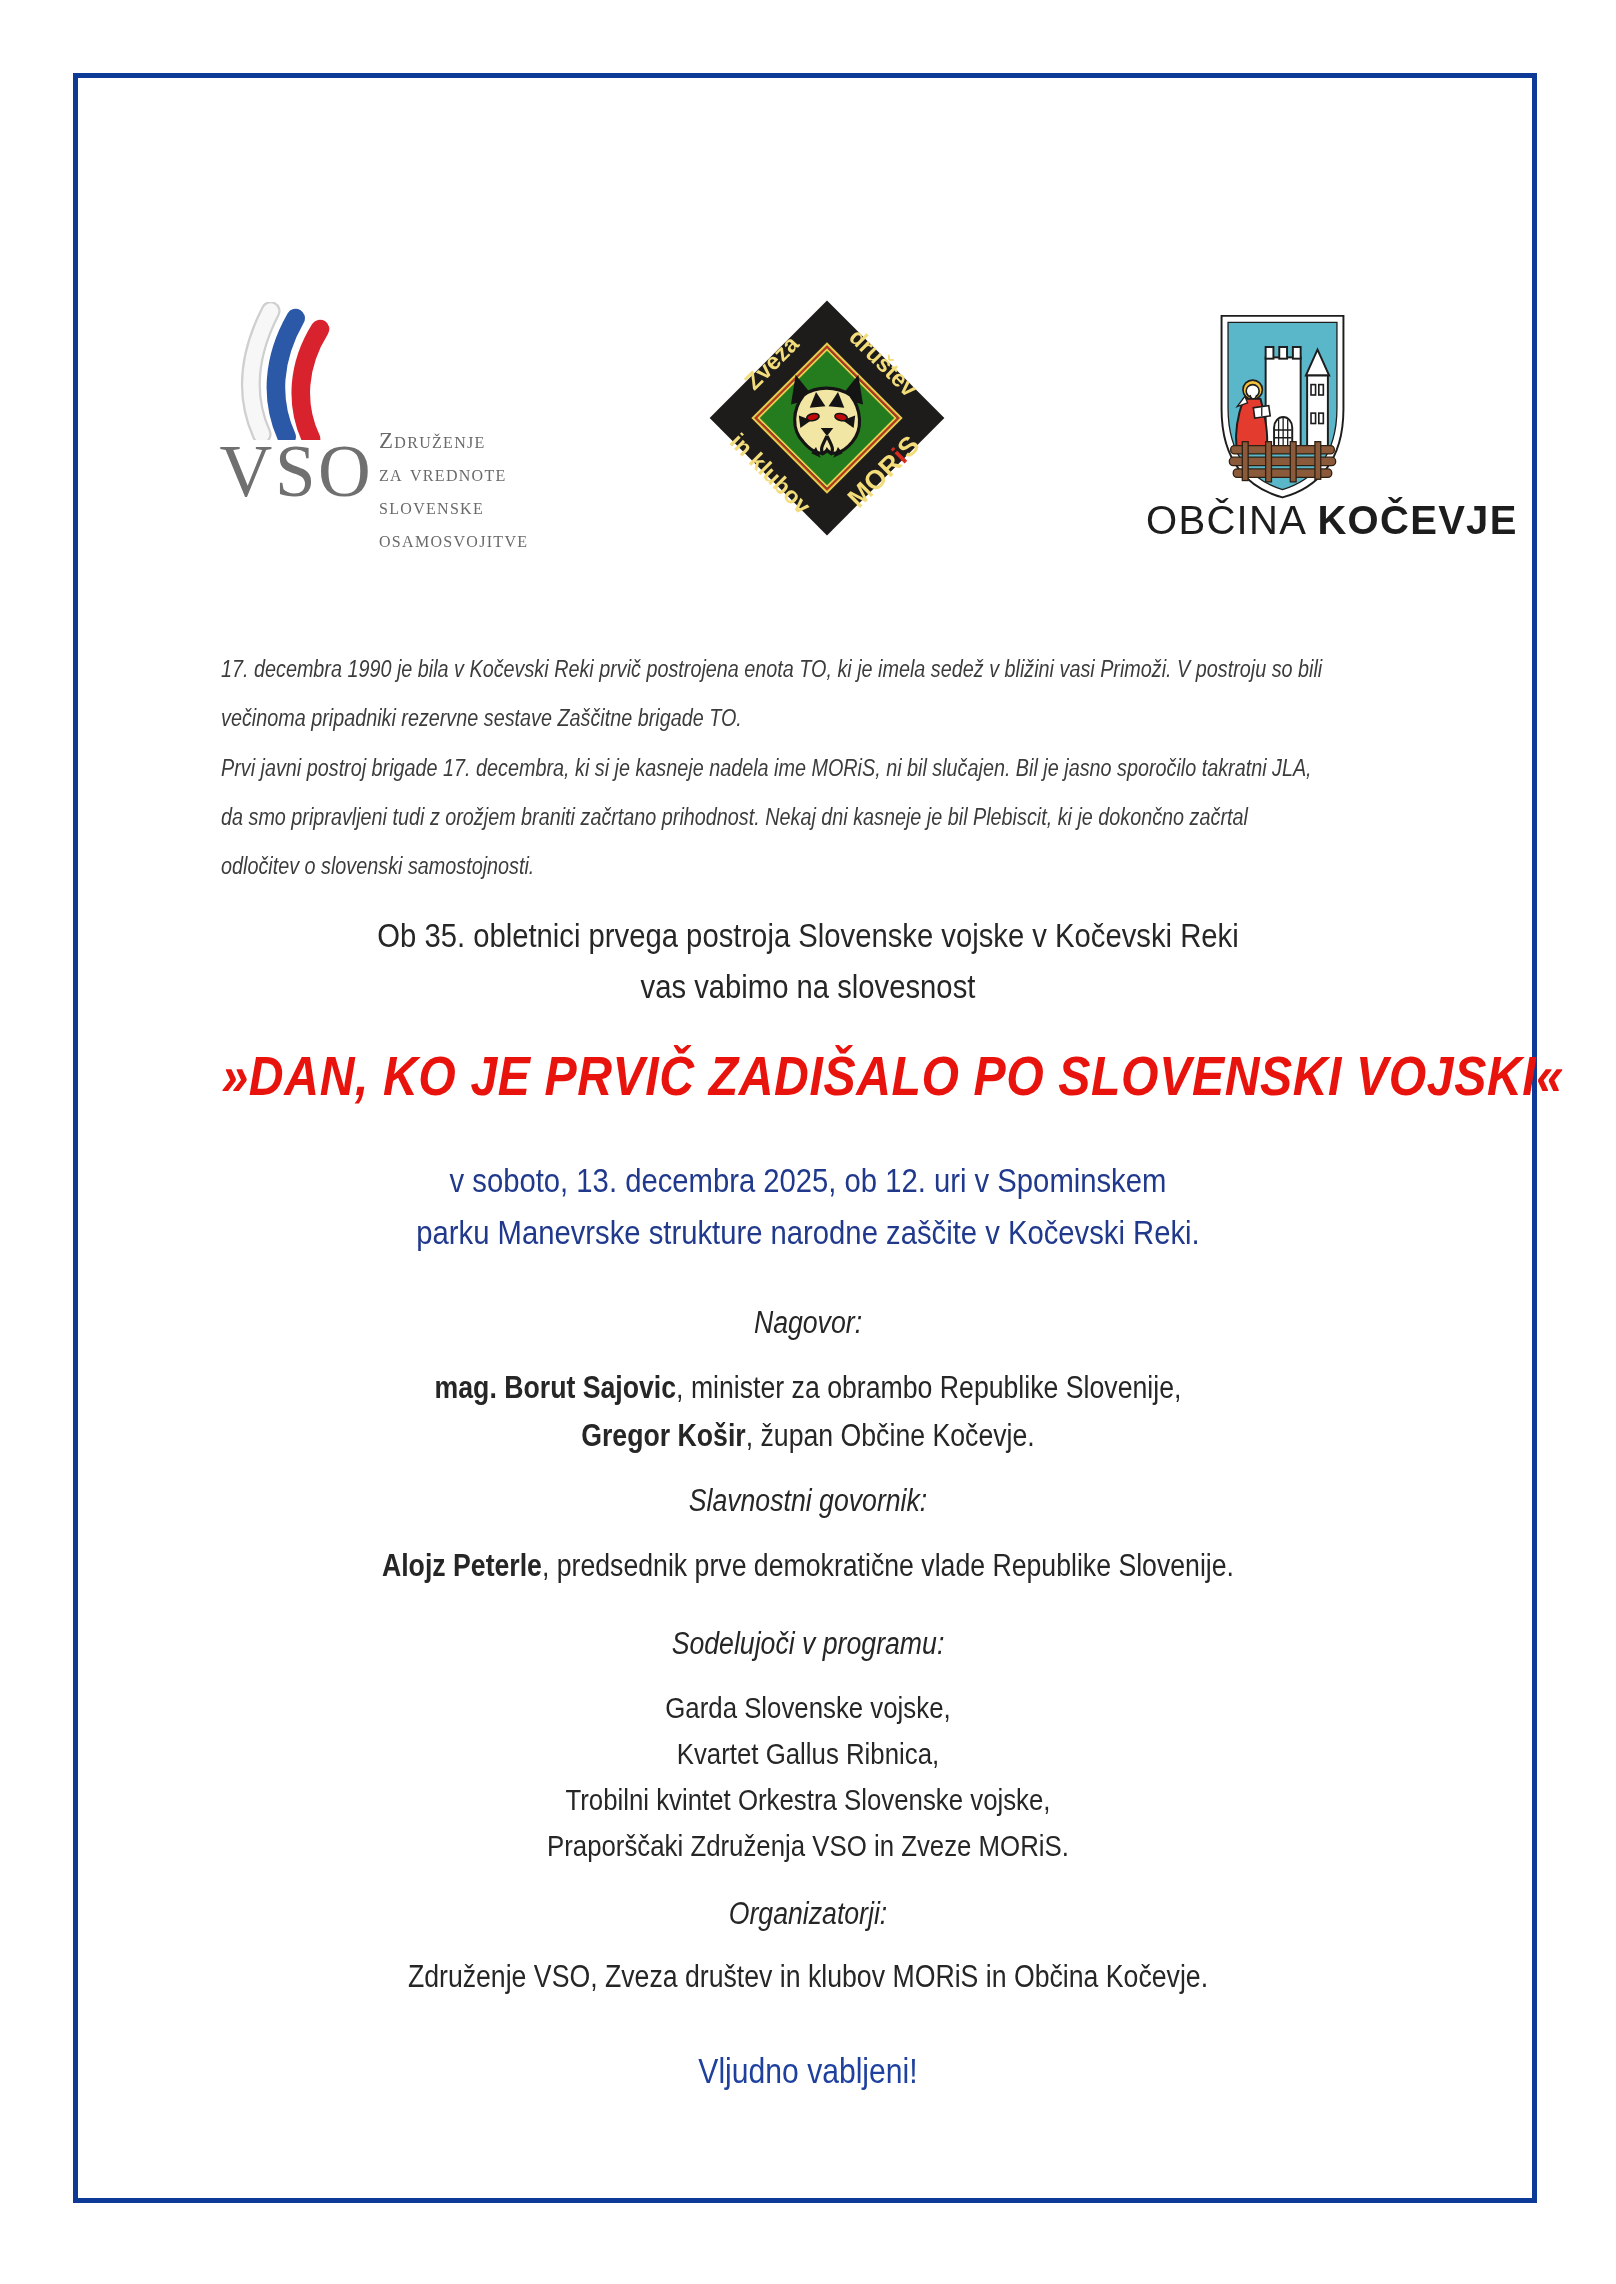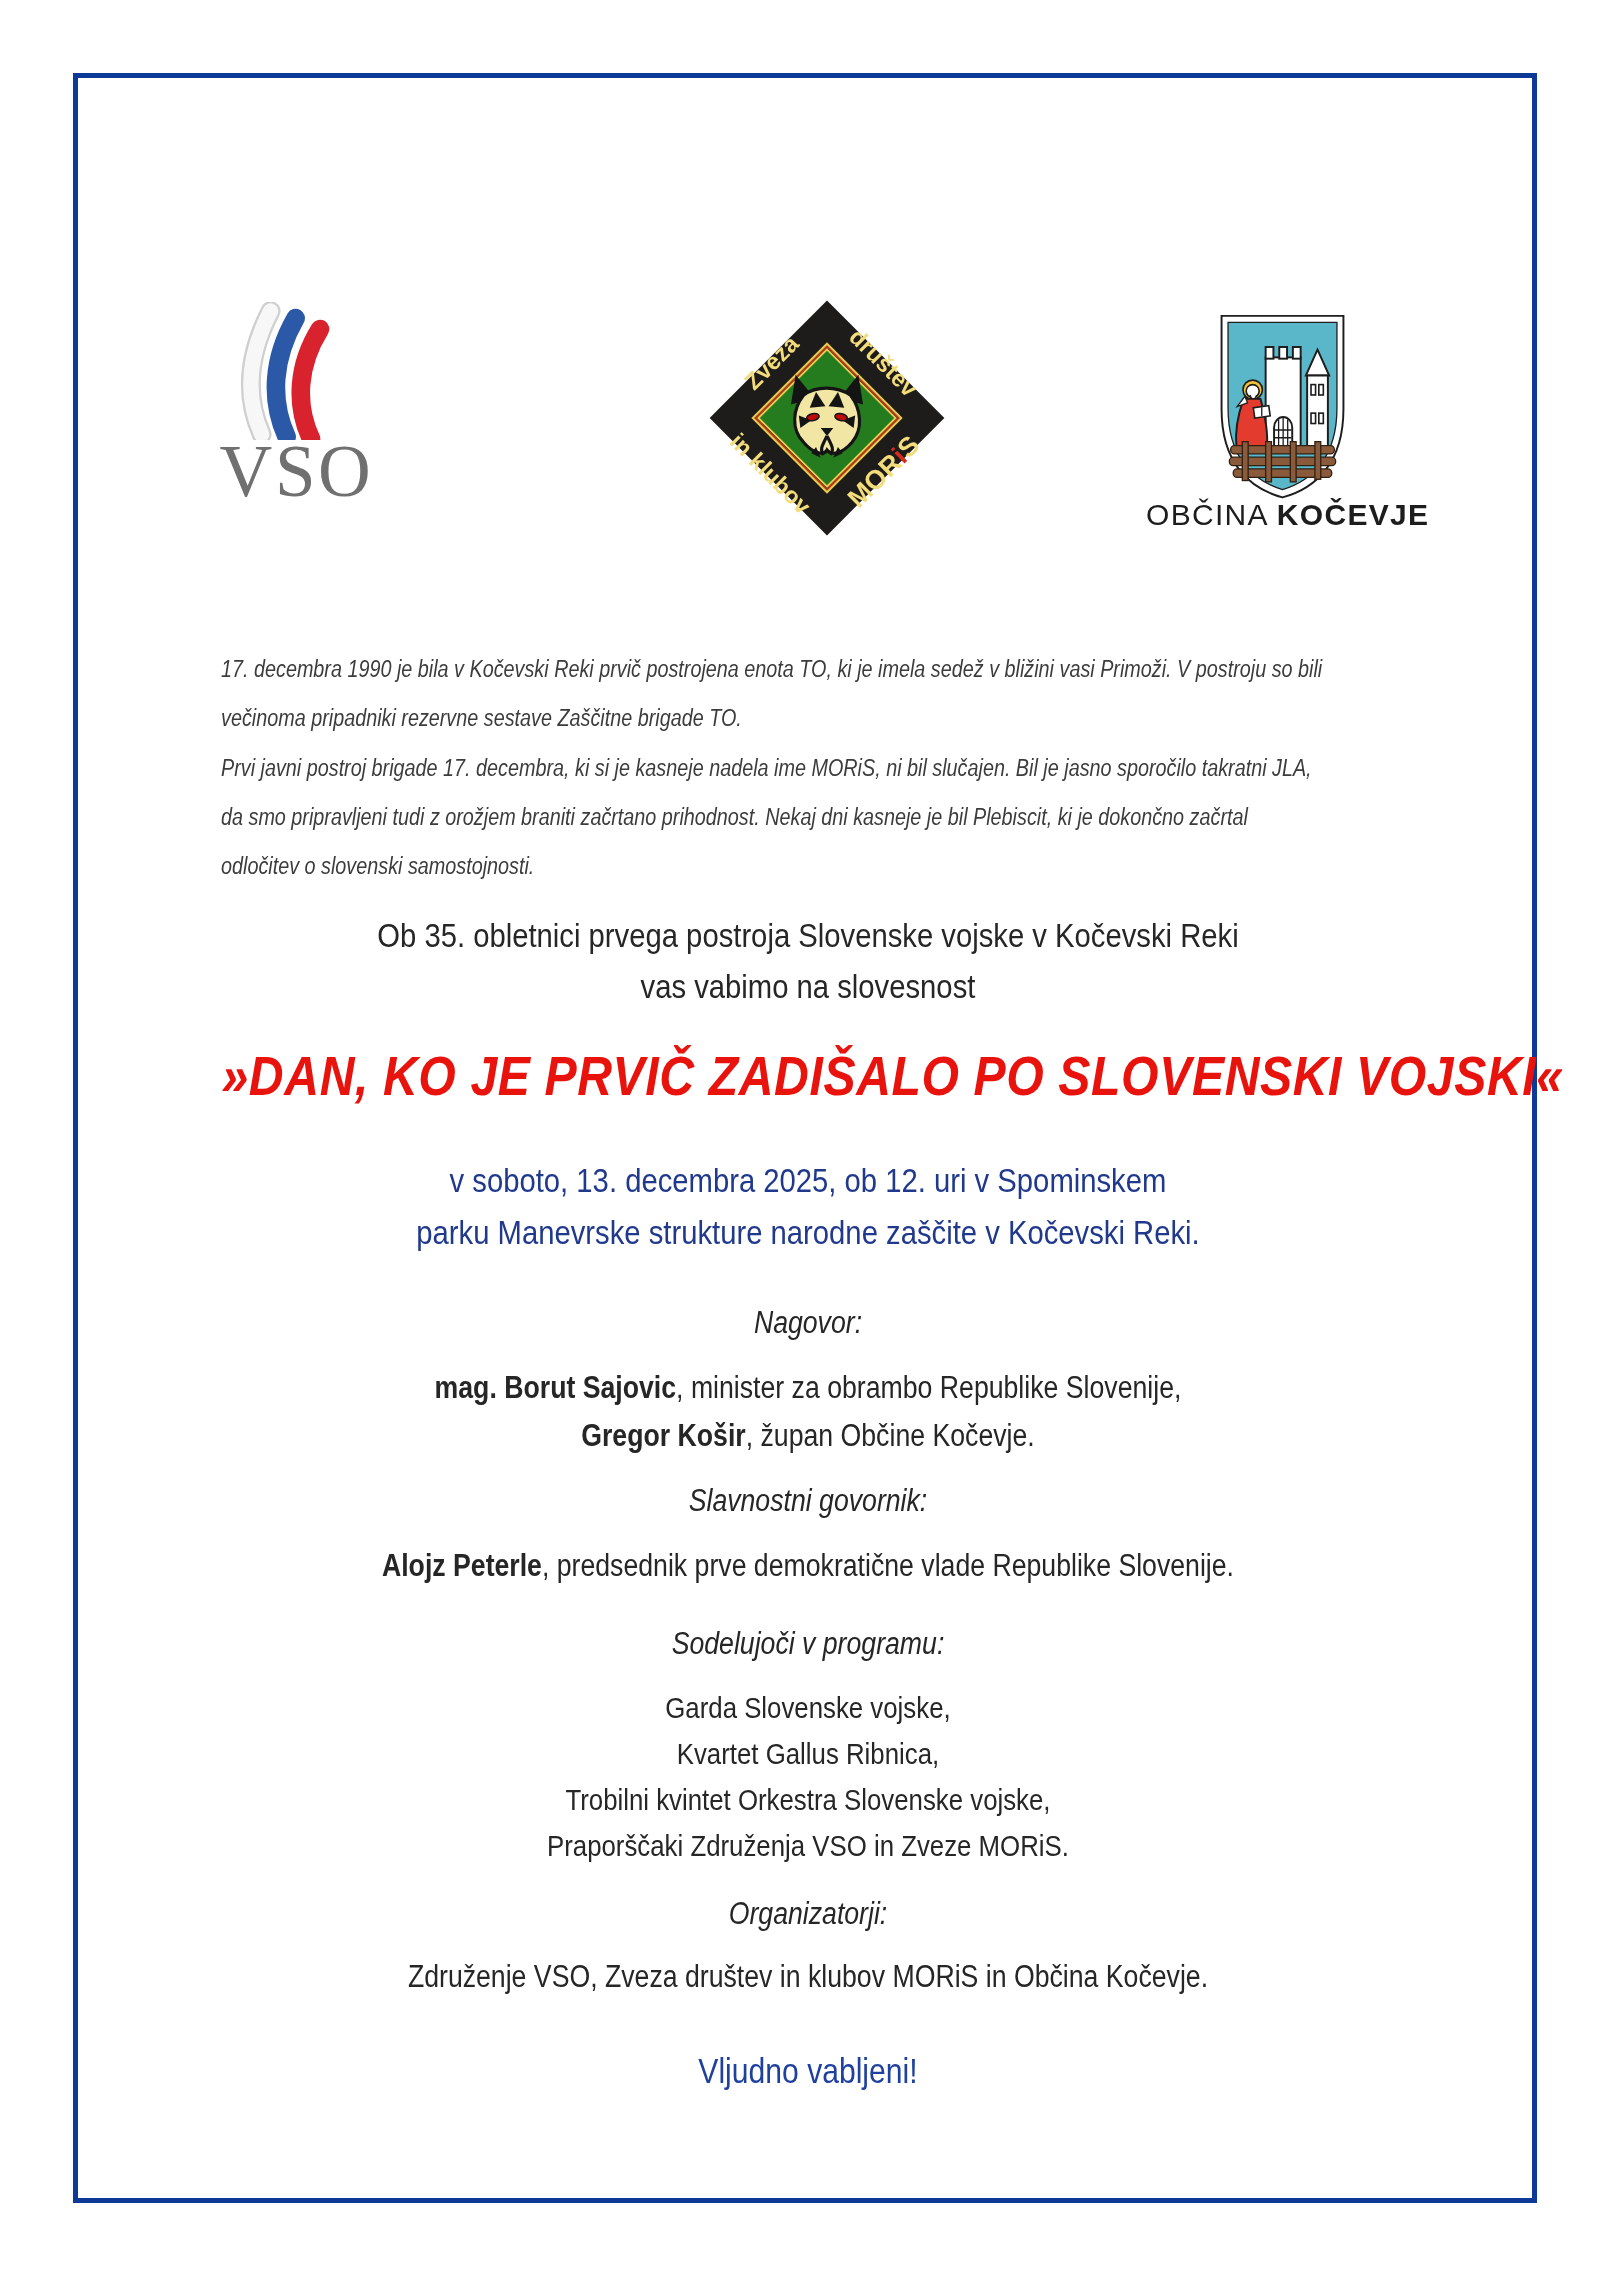--- a/index.html
+++ b/index.html
@@ -48,36 +48,42 @@
   .mw-tl{left:62px; top:62px; transform:translate(-50%,-50%) rotate(-45deg);}
   .mw-tr{left:173px; top:62px; transform:translate(-50%,-50%) rotate(45deg);}
   .mw-bl{left:60px; top:173px; transform:translate(-50%,-50%) rotate(45deg);}
   .mw-br{left:174px; top:171px; transform:translate(-50%,-50%) rotate(-45deg); font-size:27px;}
   .moris-i{color:#d42b1e;}
 
   
   .kocevje-group{position:absolute; left:1146px; top:300px; width:273px; height:260px;}
   .kocevje-shield{position:absolute; left:68px; top:11.7px; width:137px; height:188px;}
   .kocevje-label{position:absolute; left:0; top:198px; width:273px; text-align:center;
-    font-size:30px; letter-spacing:1.3px; color:#1d1d1d; white-space:nowrap;}
+    font-size:40px; letter-spacing:1.3px; color:#1d1d1d; white-space:nowrap;}
 </style>
 </head>
 <body>
 
 <div class="page">
   <div class="frame"></div>
 
   <div class="vso-group">
     <svg class="vso-flame" viewBox="0 0 170 215">
       <path d="M40,206 C14,148 18,84 54,14" stroke="#cfcfcf" stroke-width="31" fill="none" stroke-linecap="round"></path>
       <path d="M40,206 C14,148 18,84 54,14" stroke="#f7f7f7" stroke-width="24" fill="none" stroke-linecap="round"></path>
       <path d="M79,210 C53,153 57,88 93,25" stroke="#2c58a8" stroke-width="29" fill="none" stroke-linecap="round"></path>
       <path d="M117,213 C92,160 96,98 131,42" stroke="#d8232e" stroke-width="29" fill="none" stroke-linecap="round"></path>
     </svg>
     <div class="vso-acronym">VSO</div>
+    <div class="vso-text">
+      <div>Združenje</div>
+      <div>za vrednote</div>
+      <div>slovenske</div>
+      <div>osamosvojitve</div>
+    </div>
   </div>
 
   <div class="moris">
     <div class="moris-diamond">
       <div class="moris-green">
         <svg class="moris-lynx" viewBox="0 0 120 120">
           <polygon points="20,4 44,34 14,42" fill="#141414"></polygon>
           <polygon points="100,4 76,34 106,42" fill="#141414"></polygon>
           <path d="M30,30 C16,48 14,74 30,90 C42,104 56,108 60,100 C66,108 80,104 92,90 C106,74 104,48 90,30 C72,18 46,18 30,30 Z" fill="#f2e6a4" stroke="#141414" stroke-width="4"></path>
           <polygon points="46,26 58,44 38,46" fill="#141414"></polygon>

